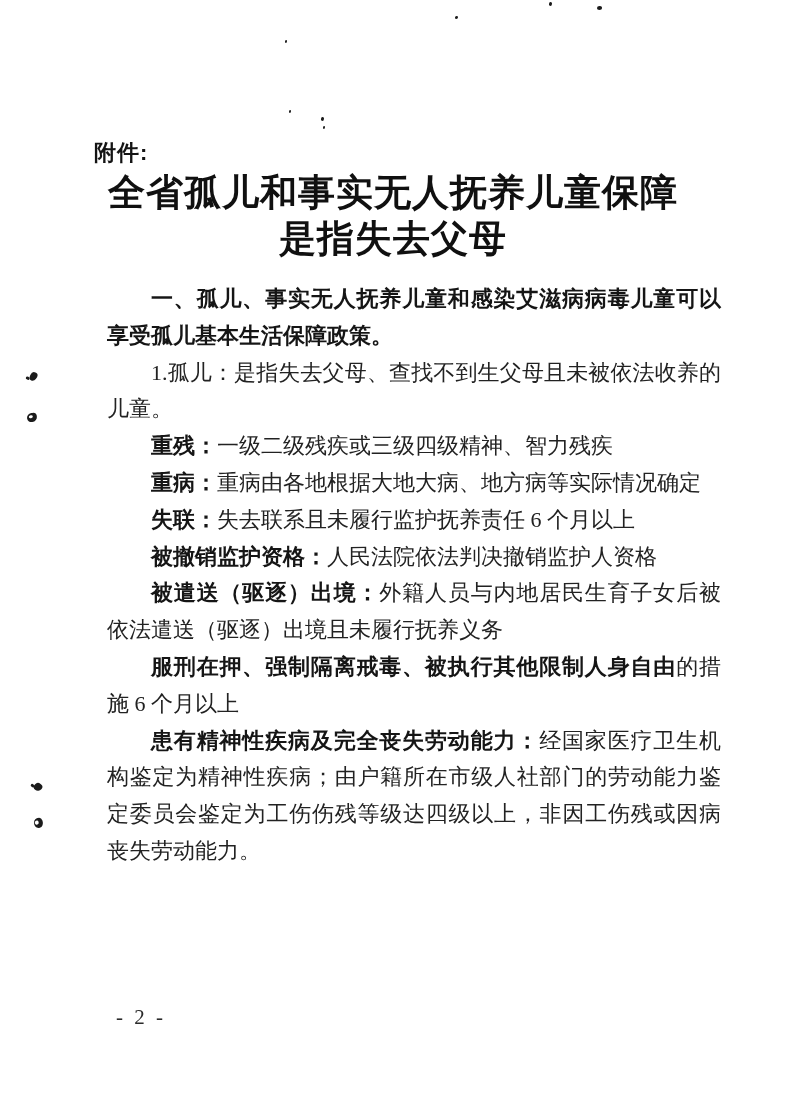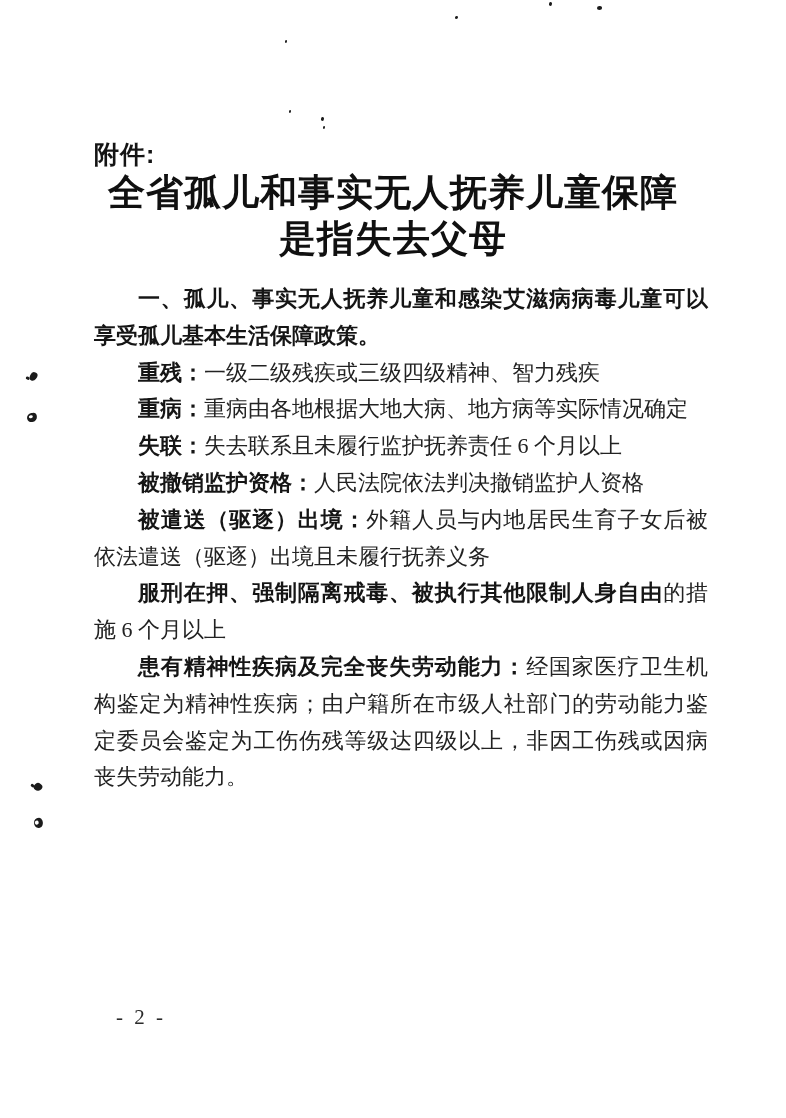--- a/index.html
+++ b/index.html
@@ -13,38 +13,38 @@
   }
   .page {
     position: absolute; inset: 0;
     background: #ffffff;
   }
   .attachment {
     position: absolute;
     left: 94px; top: 138px;
     font-family: "Liberation Sans", sans-serif;
     font-weight: 700;
-    font-size: 25px;
+    font-size: 22px;
     letter-spacing: 1px;
     color: #141414;
   }
   .title {
     position: absolute;
     left: 0; top: 170px; width: 100%;
     text-align: center;
     font-family: "Liberation Sans", sans-serif;
     font-weight: 700;
     font-size: 37px;
     line-height: 46px;
     letter-spacing: 1px;
     color: #101010;
   }
   .bodytext {
     position: absolute;
-    left: 94px; top: 281px; width: 614px;
+    left: 107px; top: 281px; width: 614px;
     font-size: 22px;
     line-height: 36.8px;
     text-align: justify;
     color: #222222;
   }
   .para {
     margin: 0;
     text-indent: 2em;
     word-break: break-all;
   }
@@ -89,20 +89,21 @@
 
   <div class="attachment">附件:</div>
 
   <div class="title">
     <div>全省孤儿和事实无人抚养儿童保障</div>
     <div>是指失去父母</div>
   </div>
 
   <div class="bodytext">
       <p class="para"><span class="seg bold">一、孤儿、事实无人抚养儿童和感染艾滋病病毒儿童可以享受孤儿基本生活保障政策。</span></p>
+      <p class="para"><span class="seg">1.孤儿：是指失去父母、查找不到生父母且未被依法收养的儿童。</span></p>
       <p class="para"><span class="seg bold">重残：</span><span class="seg">一级二级残疾或三级四级精神、智力残疾</span></p>
       <p class="para"><span class="seg bold">重病：</span><span class="seg">重病由各地根据大地大病、地方病等实际情况确定</span></p>
       <p class="para"><span class="seg bold">失联：</span><span class="seg">失去联系且未履行监护抚养责任 6 个月以上</span></p>
       <p class="para"><span class="seg bold">被撤销监护资格：</span><span class="seg">人民法院依法判决撤销监护人资格</span></p>
       <p class="para"><span class="seg bold">被遣送（驱逐）出境：</span><span class="seg">外籍人员与内地居民生育子女后被依法遣送（驱逐）出境且未履行抚养义务</span></p>
       <p class="para"><span class="seg bold">服刑在押、强制隔离戒毒、被执行其他限制人身自由</span><span class="seg">的措施 6 个月以上</span></p>
       <p class="para"><span class="seg bold">患有精神性疾病及完全丧失劳动能力：</span><span class="seg">经国家医疗卫生机构鉴定为精神性疾病；由户籍所在市级人社部门的劳动能力鉴定委员会鉴定为工伤伤残等级达四级以上，非因工伤残或因病丧失劳动能力。</span></p>
     </div>
 
   <div class="pageno">- 2 -</div>

